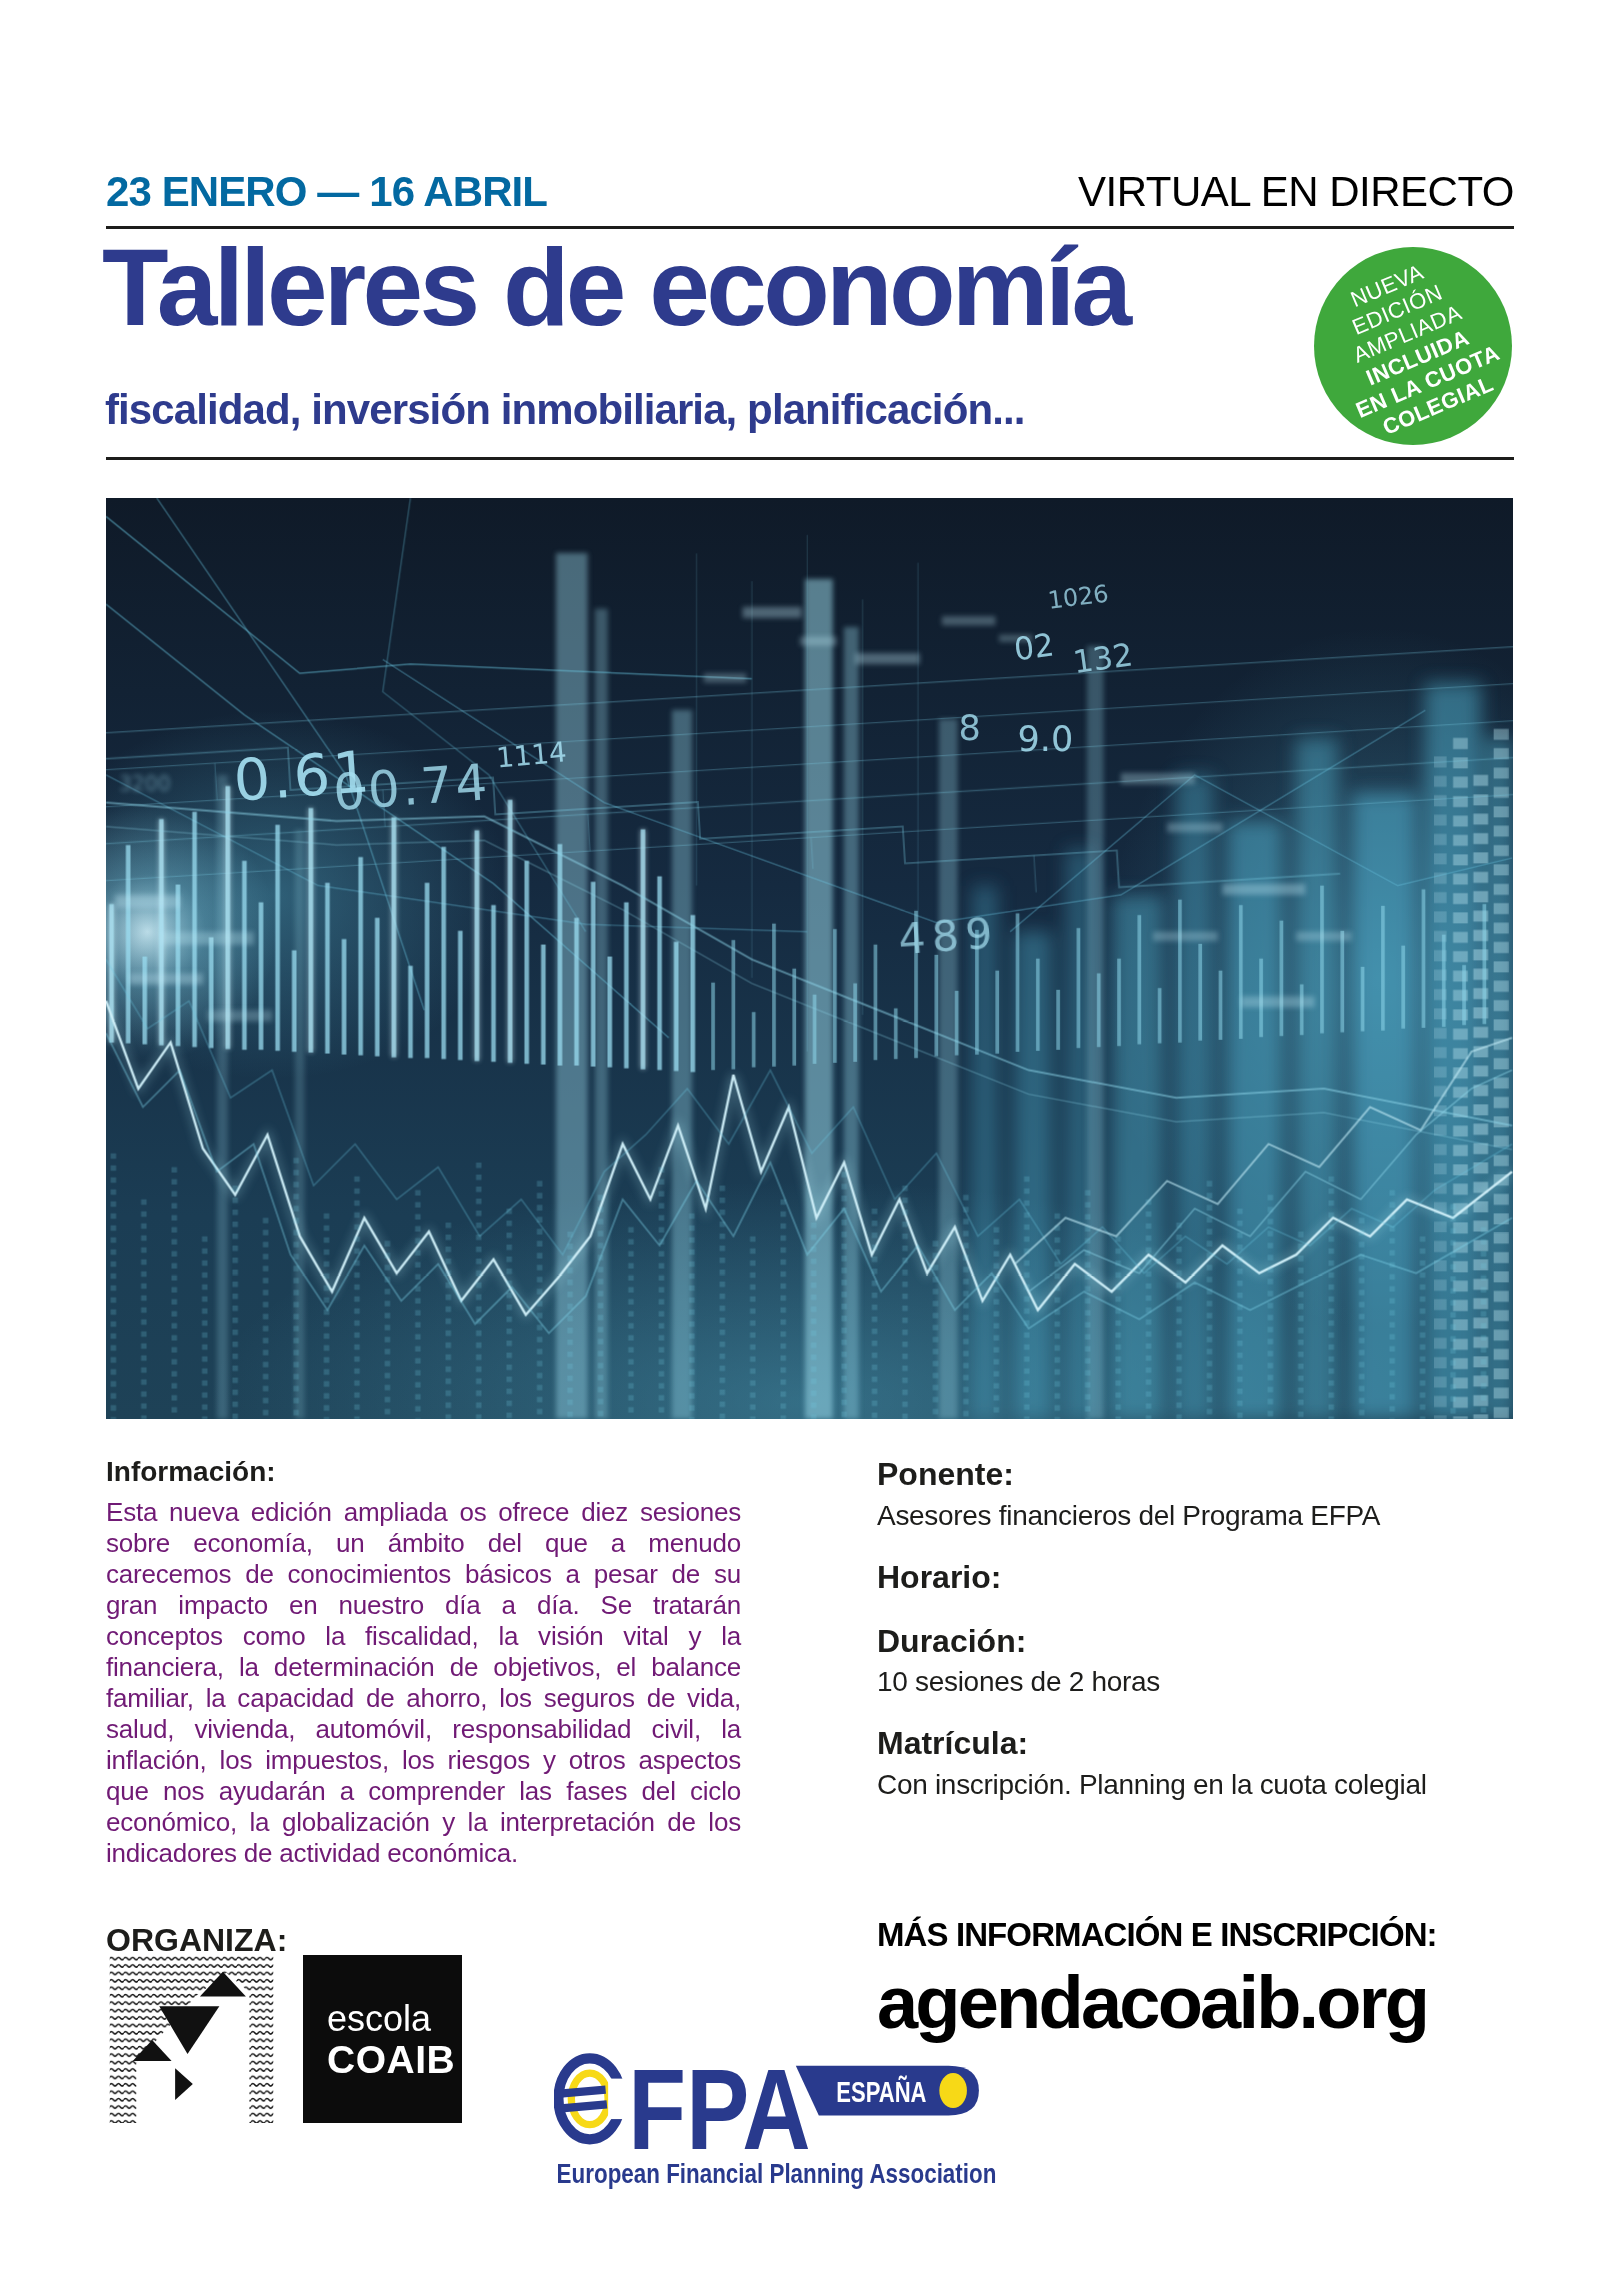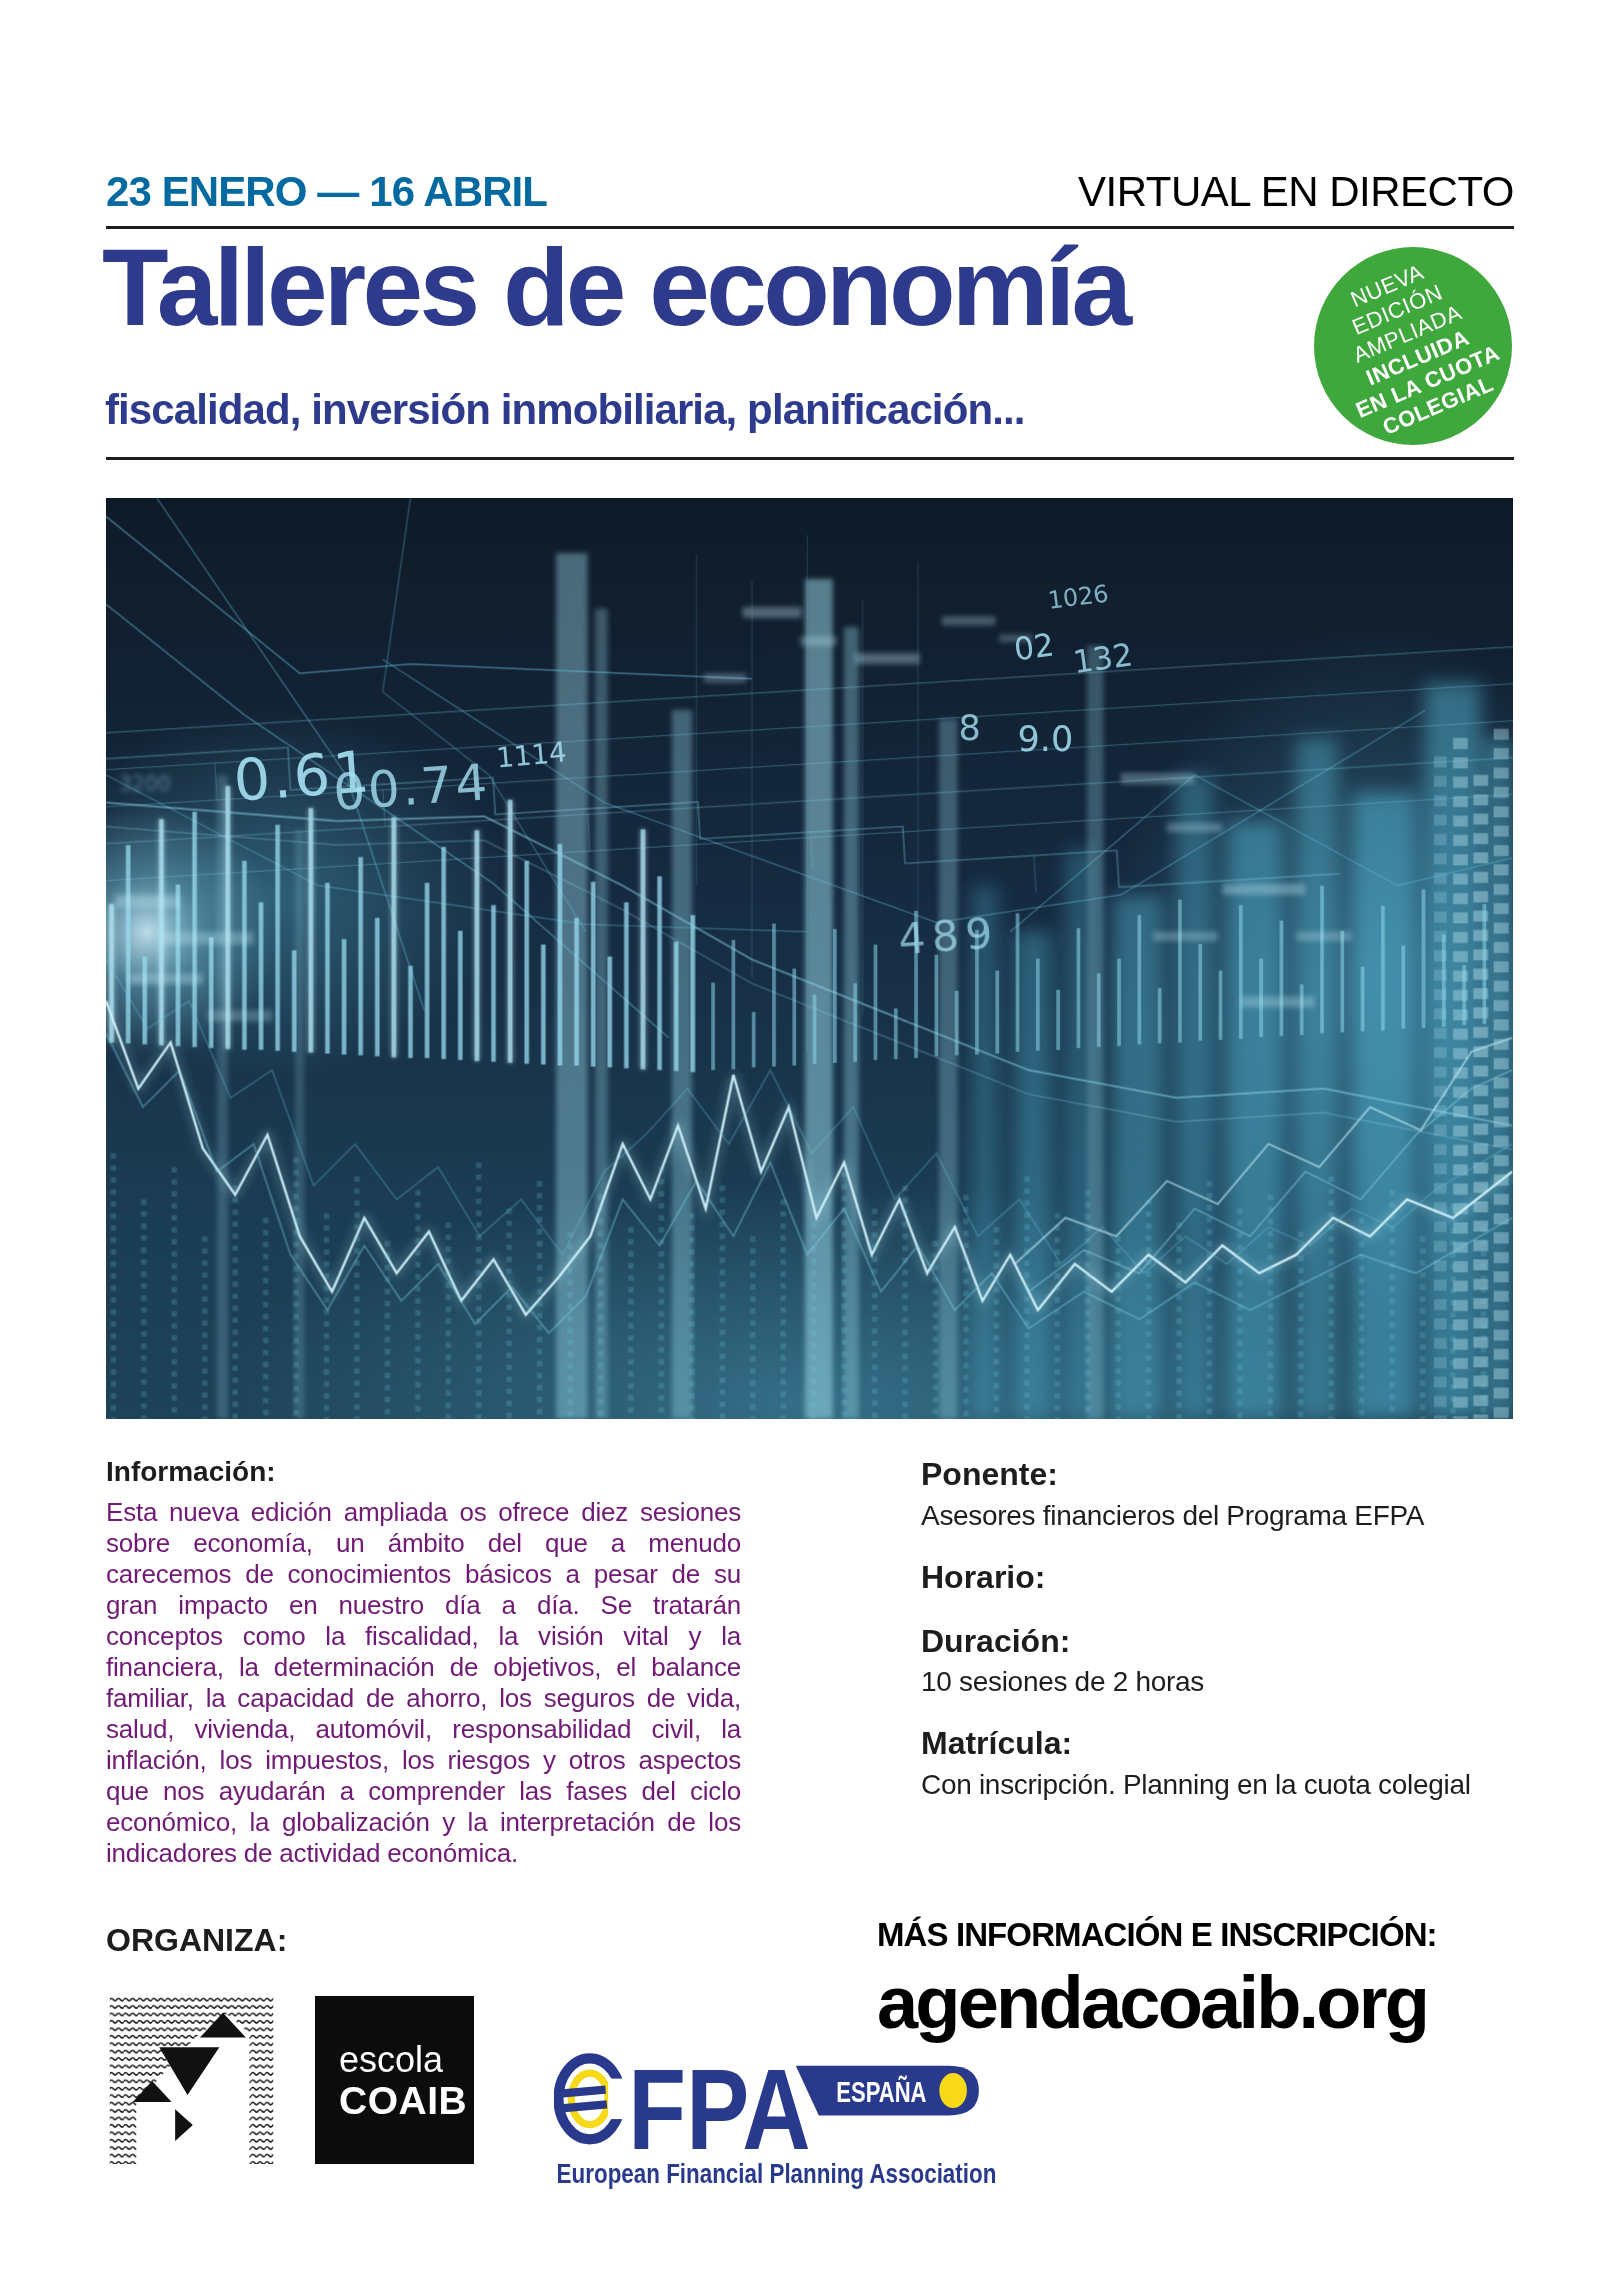--- a/index.html
+++ b/index.html
@@ -23,30 +23,30 @@
          display:flex;align-items:center;justify-content:center;}
   .badge-rot{transform:rotate(-23deg);text-align:center;color:#fff;font-size:22px;line-height:26px;letter-spacing:0.5px;}
   .badge-rot .light{font-weight:400;}
   .badge-rot .bold{font-weight:700;}
   
   .hero{left:106px;top:498px;width:1407px;height:921px;}
   
   .info-left{left:106px;top:1456px;width:635px;}
   .info-label{font-size:28px;font-weight:700;margin-bottom:9.2px;color:#1d1d1b;}
   .info-body{font-size:26px;line-height:31px;text-align:justify;letter-spacing:-0.2px;color:#701a75;}
-  .info-right{left:877px;top:1456px;width:639px;margin-left:44px;}
+  .info-right{left:877px;top:1456px;width:639px;}
   .detail{margin-bottom:27px;}
   .detail-label{font-size:32px;font-weight:700;margin-bottom:6.5px;color:#1d1d1b;}
   .detail-value{font-size:28px;font-weight:400;letter-spacing:-0.3px;color:#1d1d1b;}
   .organiza{left:106px;top:1922px;font-size:32px;font-weight:700;}
   .more-info{left:877px;top:1916px;width:639px;}
   .more-info-label{font-size:33px;font-weight:700;letter-spacing:-0.9px;color:#000;}
   .more-info-url{display:inline-block;font-size:74px;font-weight:800;letter-spacing:-2.8px;color:#000;text-decoration:none;margin-top:5.5px;}
   
-  .logo-escola{left:104px;top:1996px;display:flex;gap:36px;}
+  .logo-escola{left:104px;top:1955px;display:flex;gap:24px;}
   .escola-box{width:159px;height:168px;background:#0c0c0c;color:#fff;display:flex;flex-direction:column;justify-content:center;padding-left:24px;box-sizing:border-box;}
   .escola-box .l1{font-size:36px;font-weight:400;line-height:41px;}
   .escola-box .l2{font-size:39px;font-weight:800;line-height:42px;letter-spacing:0.5px;}
   .logo-efpa{left:554px;top:2051px;width:445px;height:138px;}
 </style>
 </head>
 <body>
 
 <div class="abs topbar">
   <span class="date-range">23 ENERO — 16 ABRIL</span>

